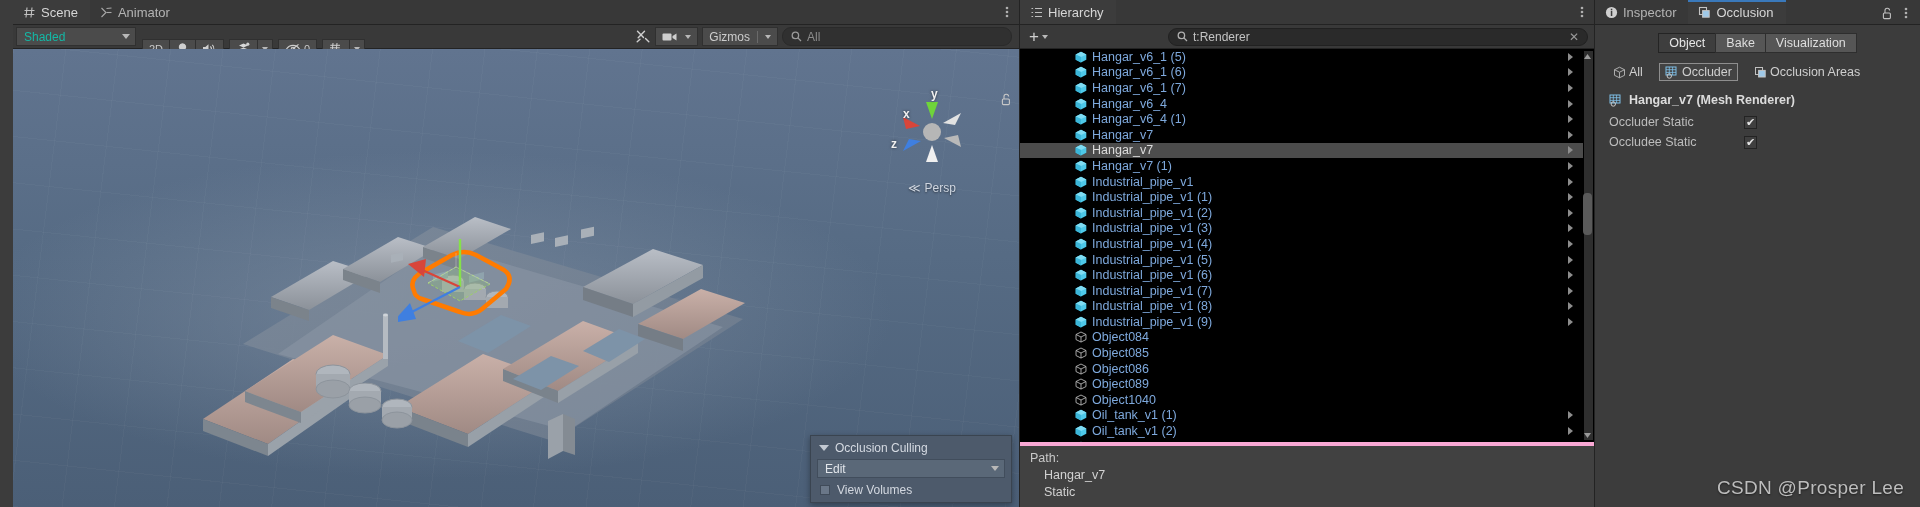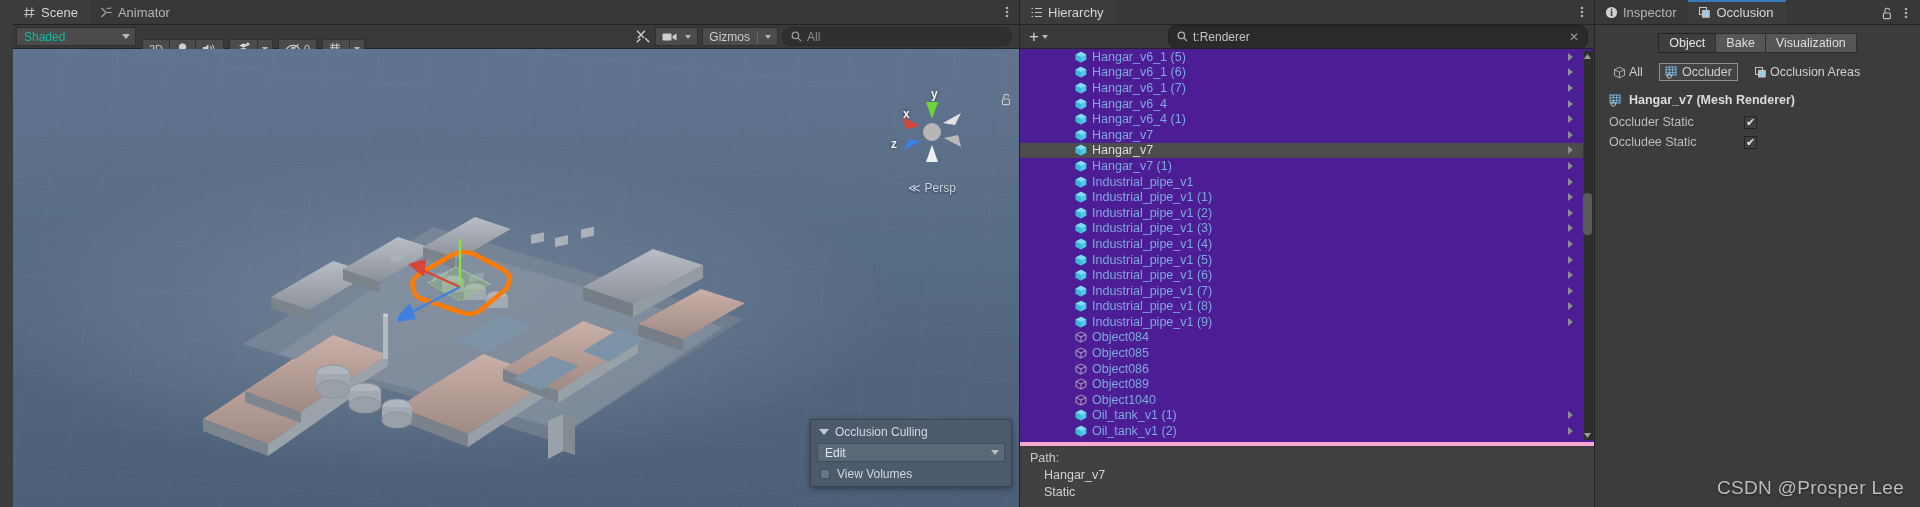--- a/index.html
+++ b/index.html
@@ -90,21 +90,21 @@
   .axis-gizmo{ position:absolute; right:44px; top:40px; width:86px; height:86px; }
   .ax-label{ position:absolute; font-size:12px; font-weight:bold; color:#f0f0f0; text-shadow:0 0 3px rgba(0,0,0,.6); }
   .persp{
     position:absolute; right:44px; top:132px; width:86px; text-align:center;
     font-size:12px; color:#cfd6e0; text-shadow:0 1px 2px rgba(0,0,0,.5);
   }
   .lock-icon{ position:absolute; right:7px; top:44px; width:11px; height:12px; }
 
   
   .occ-overlay{
-    position:absolute; left:797px; bottom:20px; width:202px;
+    position:absolute; left:797px; bottom:4px; width:202px;
     background:#4d5a6b; border:1px solid #3a4450;
     box-shadow:0 2px 6px rgba(0,0,0,.35); padding:3px 4px 5px;
   }
   .occ-head{ display:flex; align-items:center; gap:6px; font-size:12px; color:#d5dae2; padding:2px 2px 4px 4px; }
   .tri{ width:0;height:0;border-left:5px solid transparent;border-right:5px solid transparent;border-top:6px solid #c3c9d2; }
   .occ-dd{
     height:19px; background:#5a6878; border:1px solid #414d5c;
     display:flex; align-items:center; justify-content:space-between;
     padding:0 5px 0 7px; font-size:12px; color:#e2e6eb; margin:0 2px;
   }
@@ -113,26 +113,26 @@
 
   
   .hier-panel{ width:575px; flex:0 0 575px; border-right:1px solid #232323; }
   .hier-toolbar{
     height:24px; background:#393939; border-bottom:1px solid #232323;
     display:flex; align-items:center; padding:0 6px; gap:4px; flex:0 0 auto;
   }
   .plus-btn{ display:flex; align-items:center; gap:3px; color:#c9c9c9; padding:0 3px; }
   .plus{ font-size:17px; line-height:14px; color:#cfcfcf; font-weight:300; }
   .hier-search{
-    flex:1 1 auto; max-width:420px; height:24px; background:#2a2a2a; border:1px solid #212121;
+    flex:1 1 auto; max-width:420px; height:18px; background:#2a2a2a; border:1px solid #212121;
     border-radius:9px; display:flex; align-items:center; gap:5px; padding:0 8px;
     font-size:12px; color:#c3c3c3; margin-left:auto;
   }
   .hier-search .clear{ margin-left:auto; color:#9a9a9a; font-size:12px; }
-  .hier-body{ flex:1 1 auto; position:relative; background:#4c1d95; overflow:hidden;text-decoration:underline; }
+  .hier-body{ flex:1 1 auto; position:relative; background:#000000; overflow:hidden;text-decoration:underline; }
   .hier-list{ position:absolute; inset:0 11px 0 0; }
   .hrow{
     height:15.6px; display:flex; align-items:center; gap:5px;
     padding-left:55px; font-size:12.5px; color:#7ea9dd; white-space:nowrap; position:relative;
   }
   .hrow.selected{ background:#4c4c4c; color:#dcdcdc; }
   .hrow .expander{
     position:absolute; right:10px; top:50%; transform:translateY(-50%);
     width:0;height:0;border-top:4px solid transparent;border-bottom:4px solid transparent;border-left:5px solid #8d8d8d;
   }

